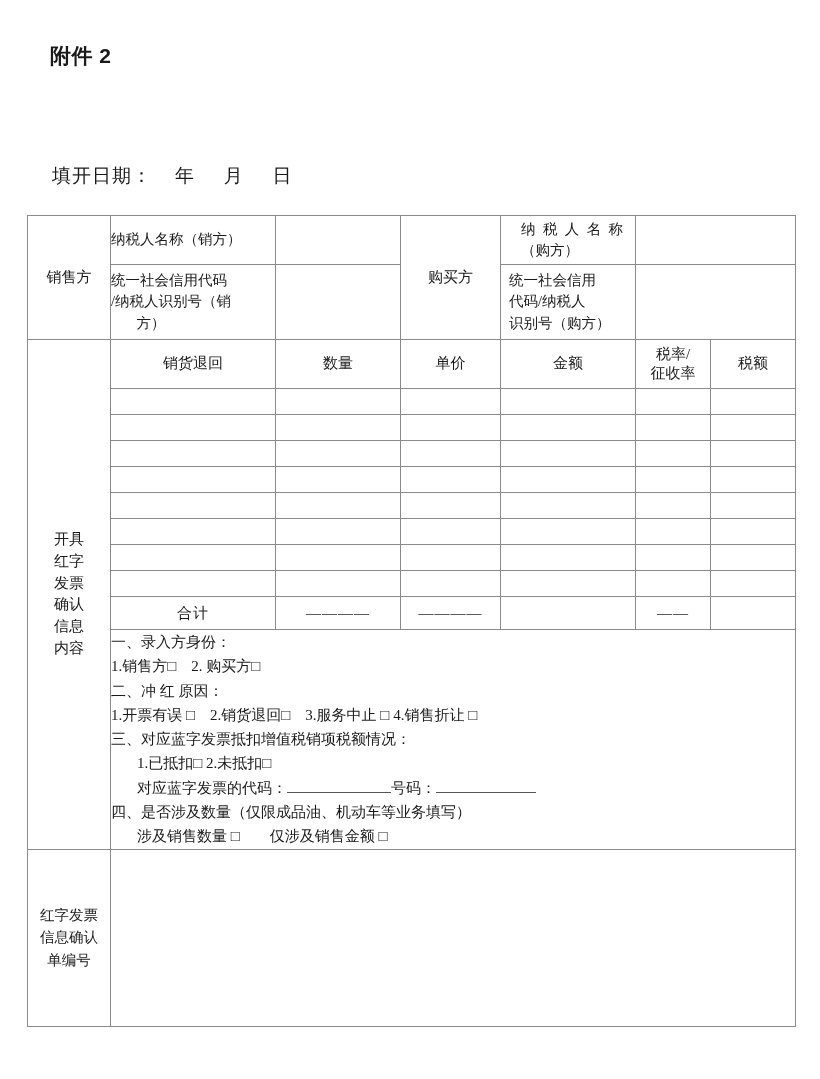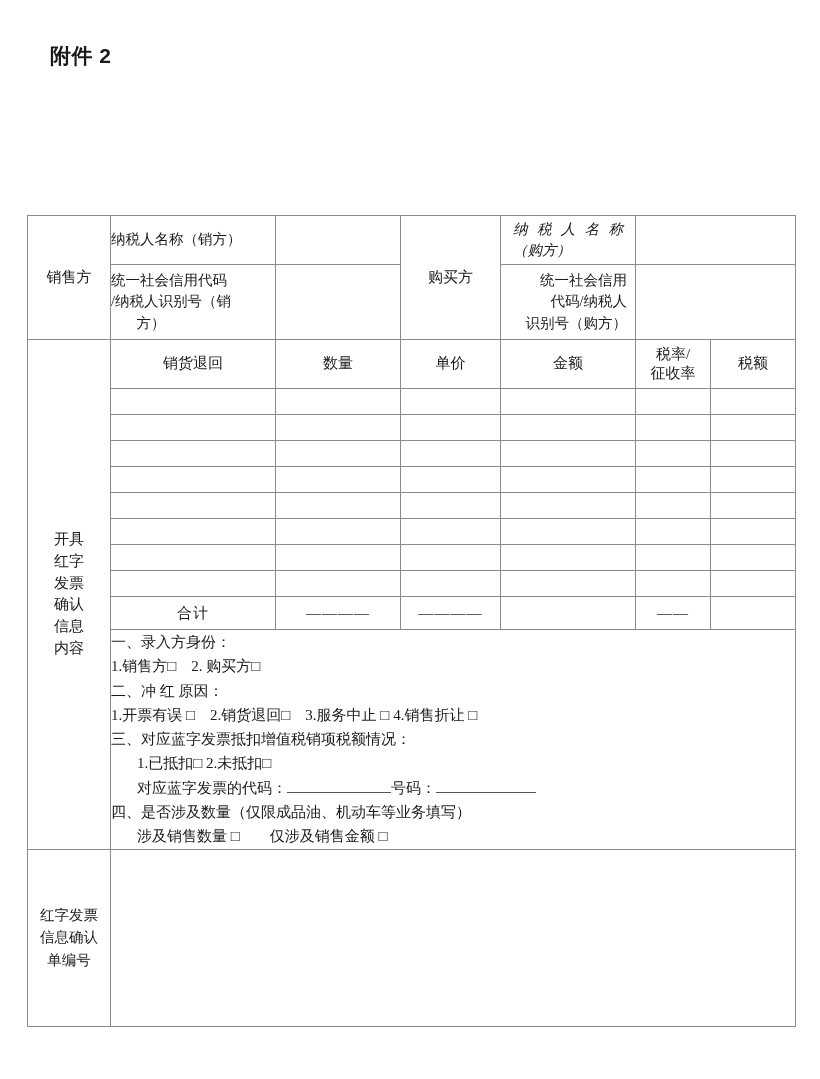--- a/index.html
+++ b/index.html
@@ -86,26 +86,25 @@
 
   .party-label {
     text-align: left;
     padding-left: 10px;
     padding-right: 6px;
     line-height: 1.45;
   }
   .party-label.justified {
     text-align: justify;
     text-align-last: justify;
-    padding-left: 12px;
+    padding-left: 20px;
     padding-right: 12px;
-    font-style: italic;
   }
   .party-label.centered {
-    text-align: right;
+    text-align: left;
     padding-left: 8px;
     padding-right: 8px;
   }
 
   .col-head {
     text-align: center;
     height: 48px;
     line-height: 1.3;
     font-size: 15px;
   }
@@ -157,20 +156,21 @@
   }
 </style>
 </head>
 <body>
 
 <div class="page">
 
   <div class="attachment-label">附件 2</div>
 
 
+  <div class="fill-date">填开日期：    年     月     日</div>
 
   <table class="main-table">
     <colgroup>
       <col style="width:83px">
       <col style="width:165px">
       <col style="width:125px">
       <col style="width:100px">
       <col style="width:135px">
       <col style="width:75px">
       <col style="width:85px">

